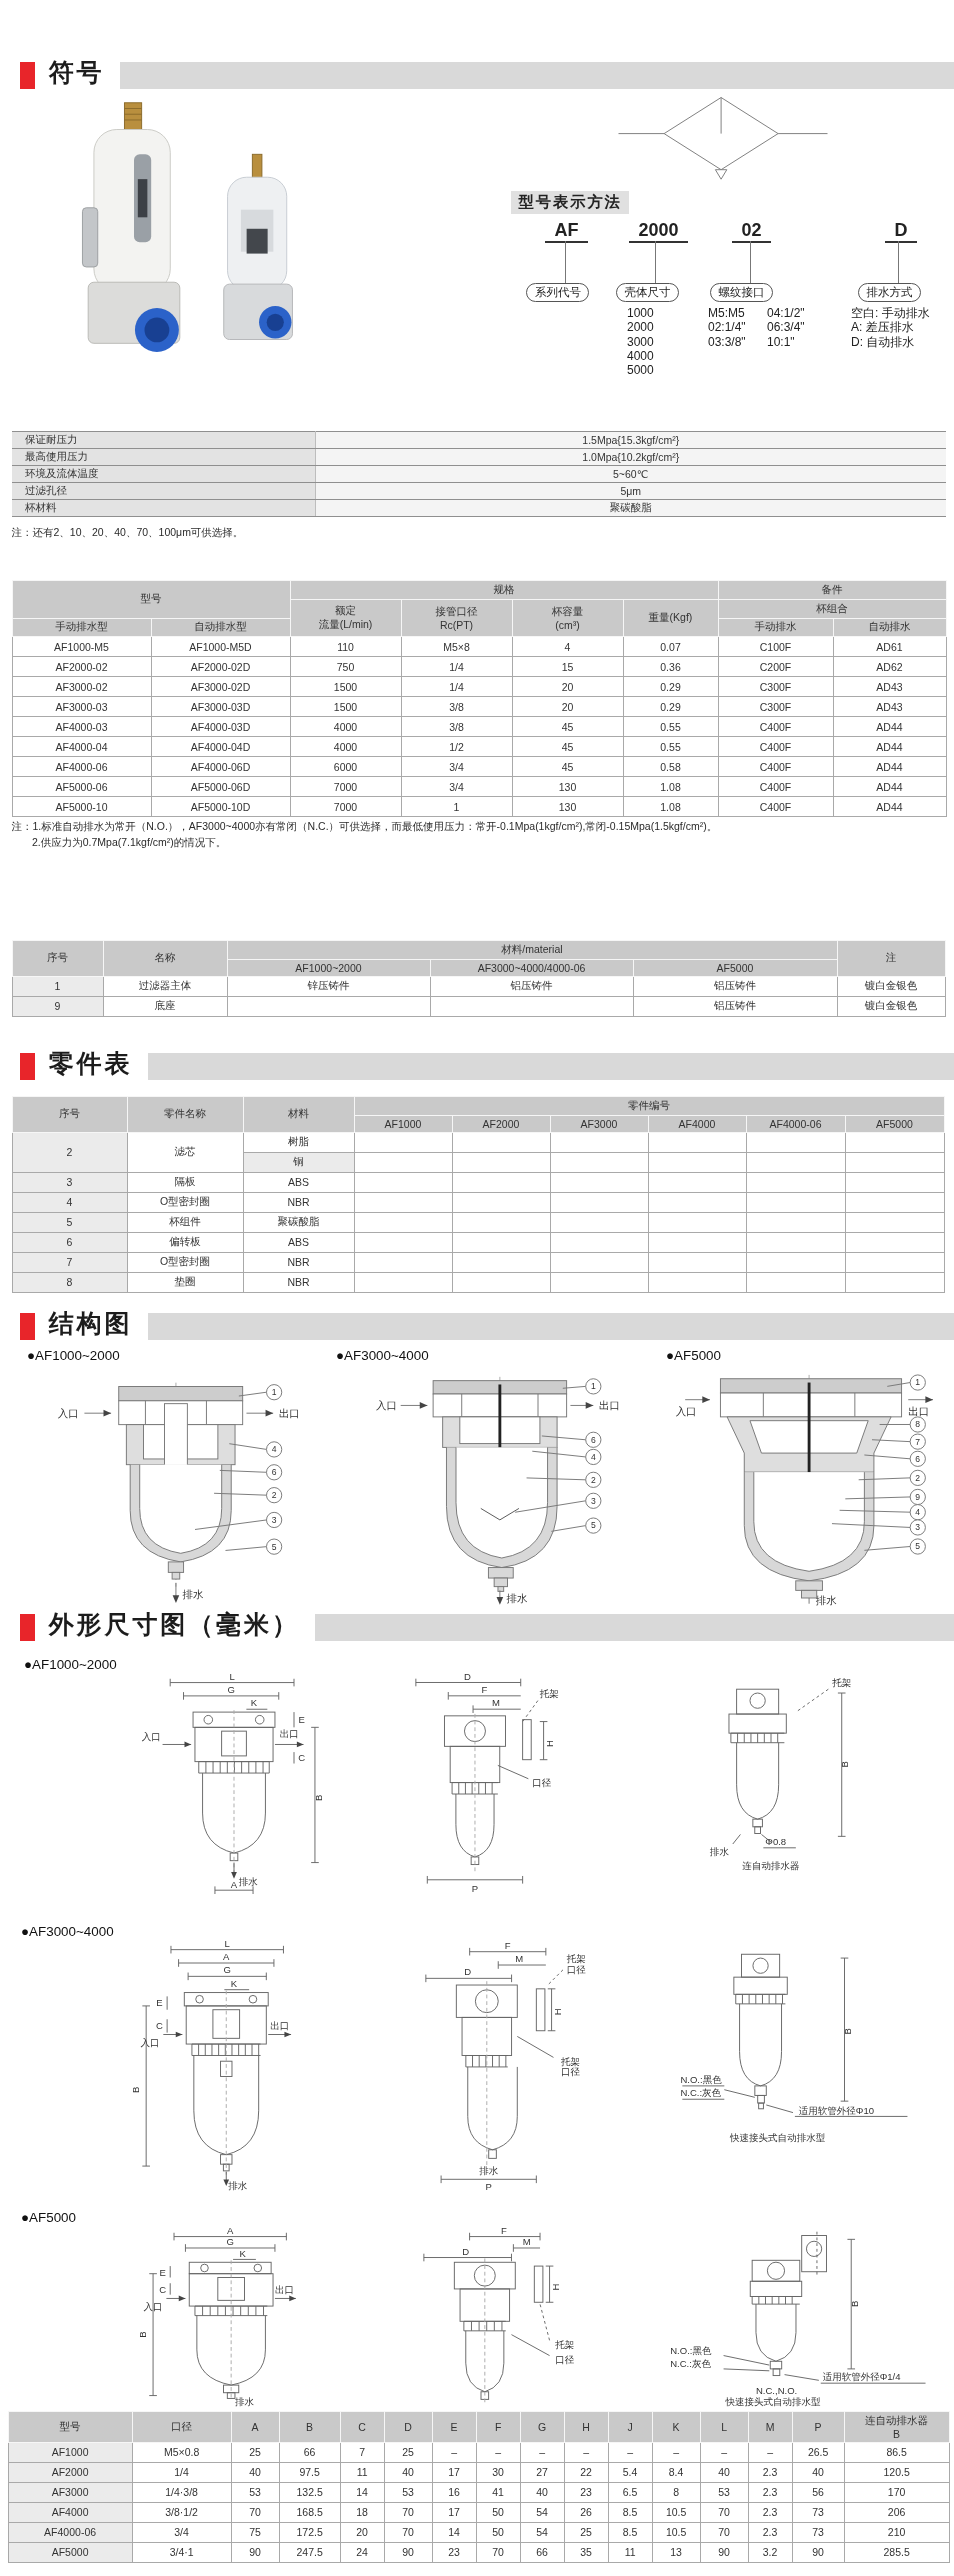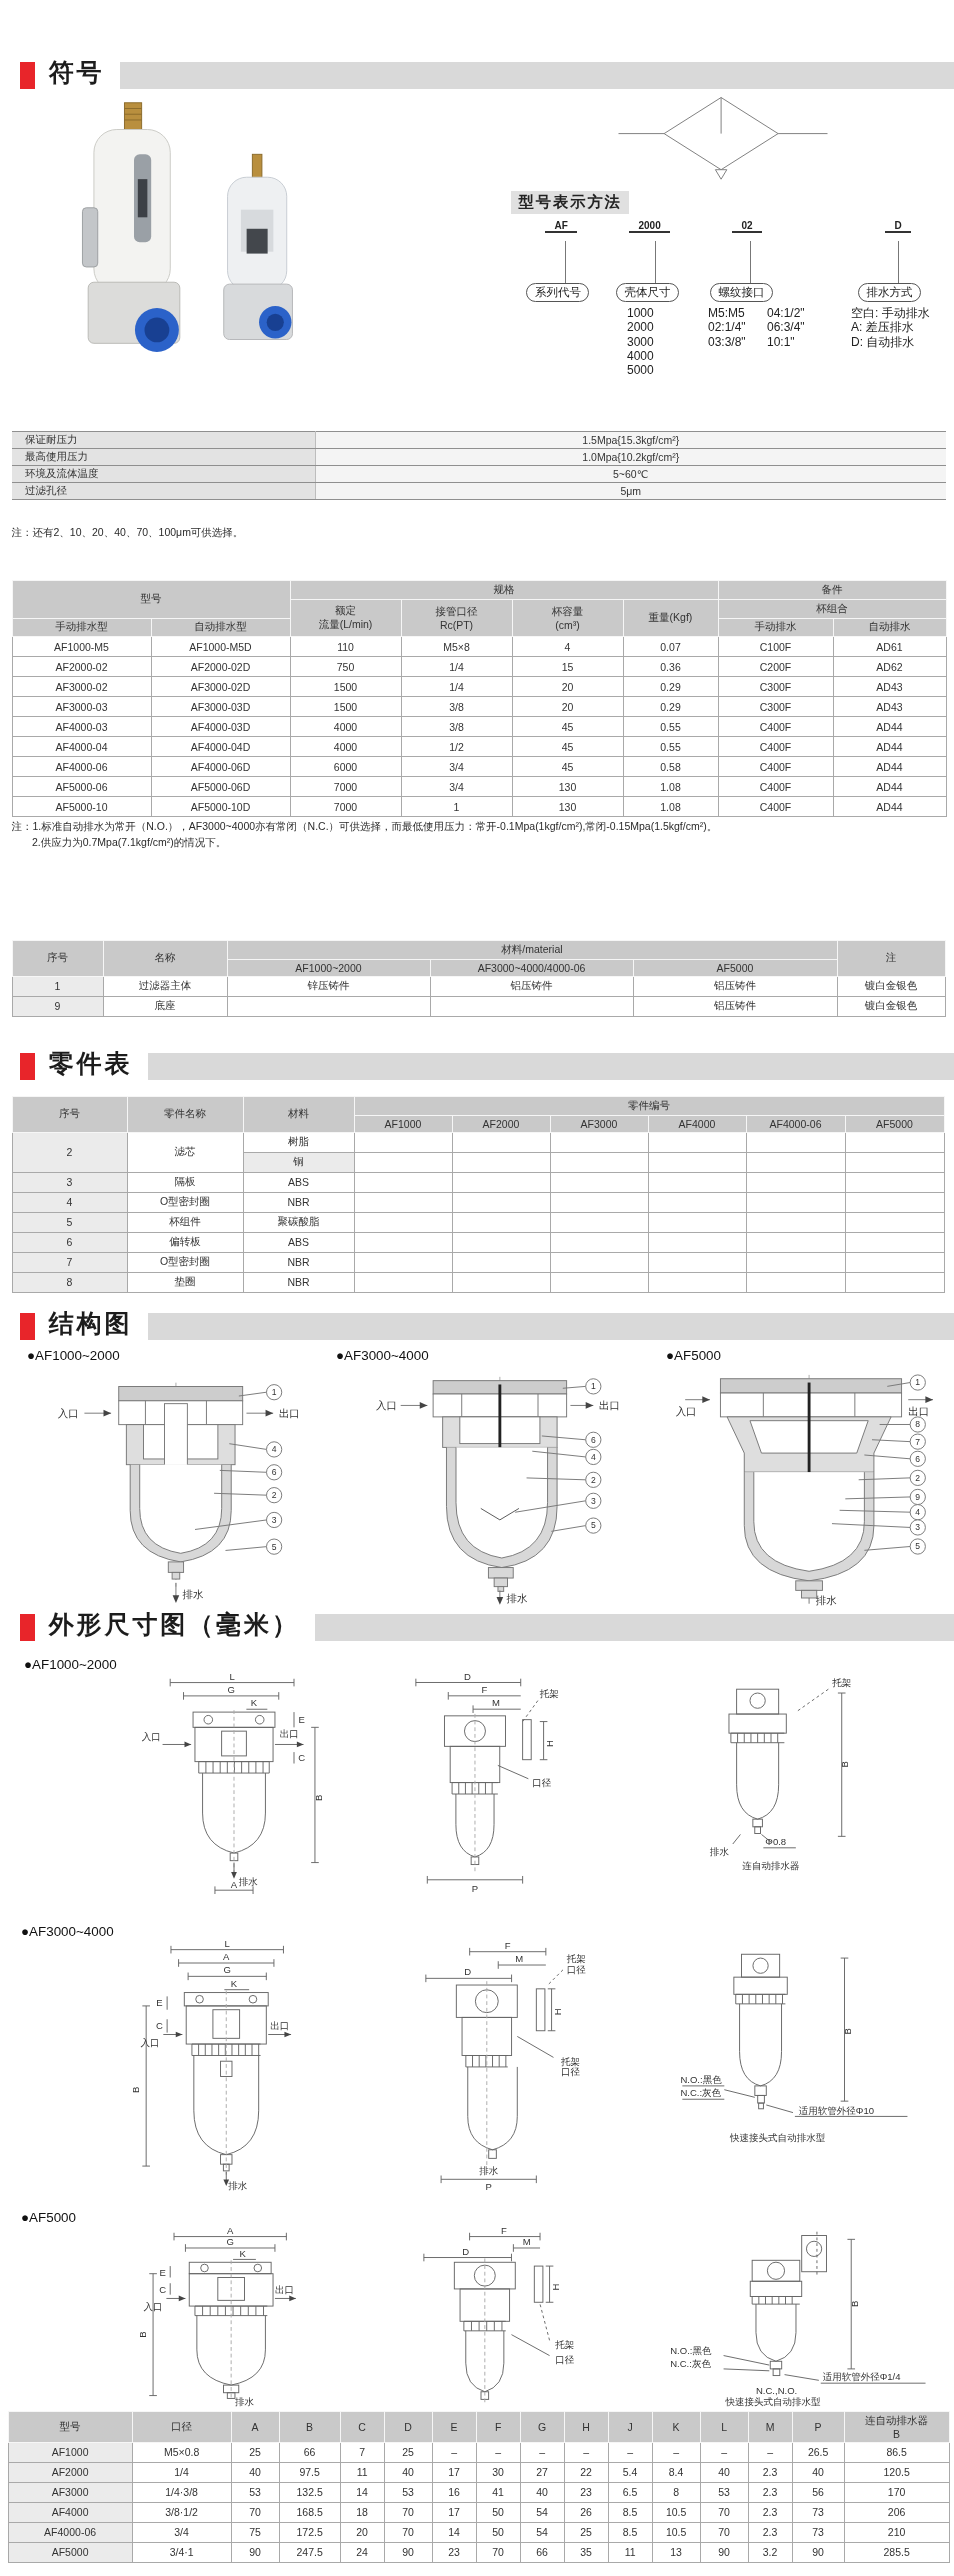--- a/index.html
+++ b/index.html
@@ -17,21 +17,21 @@
   td{border:1px solid #a9a9a9;background:#fff;padding:1px 1.9px;height:17px;overflow:hidden;white-space:pre-line;}
   table.shade td:first-child{background:#ebebeb;}
   
   .spec-table{border-top:1.9px solid #8f8f8f;}
   .spec-table td{border:none;border-bottom:1.9px solid #8f8f8f;background:#f4f4f4;height:12.4px;font-size:10.5px;}
   .spec-table td:first-child{background:#e3e3e3;text-align:left;padding-left:13.4px;border-right:1px solid #bdbdbd;}
   .note{position:absolute;font-size:10.5px;color:#2a2a2a;white-space:nowrap;}
   .diagram-title{position:absolute;font-size:13.4px;color:#111;}
   
   .mc-title{position:absolute;left:0;top:0;background:#e0e0e0;font-size:15.3px;font-weight:bold;padding:1px 7.6px;letter-spacing:1.9px;}
-  .mc-seg{position:absolute;top:29px;font-size:10px;font-weight:bold;border-bottom:2.9px double #333;padding:0 9.5px;text-align:center;}
+  .mc-seg{position:absolute;top:29px;font-size:18px;font-weight:bold;border-bottom:2.9px double #333;padding:0 9.5px;text-align:center;}
   .mc-line{position:absolute;width:1px;background:#777;height:42px;top:50px;}
   .mc-pill{position:absolute;top:92px;border:1px solid #555;border-radius:9.5px;font-size:11.5px;padding:1px 7.6px;white-space:nowrap;background:#fff;}
   .mc-list{position:absolute;font-size:12px;line-height:14.3px;white-space:nowrap;}
   .mc-th-row span{display:inline-block;width:59px;}
   svg text{font-family:"Liberation Sans","DejaVu Sans",sans-serif;}
 </style>
 </head>
 <body>
 
 <div id="page">
@@ -125,20 +125,24 @@
           <td>最高使用压力</td>
           <td>1.0Mpa{10.2kgf/cm²}</td>
         </tr>
         <tr>
           <td>环境及流体温度</td>
           <td>5~60℃</td>
         </tr>
         <tr>
           <td>过滤孔径</td>
           <td>5μm</td>
+        </tr>
+        <tr>
+          <td>杯材料</td>
+          <td>聚碳酸脂</td>
         </tr>
       </tbody>
   </table>
   <div class="note" style="left:11.5px;top:526px">注：还有2、10、20、40、70、100μm可供选择。</div>
 
   <table class="abs" style="left:11.5px;top:580px;width:933px">
     <colgroup>
         <col style="width:139px">
         <col style="width:139px">
         <col style="width:111px">

